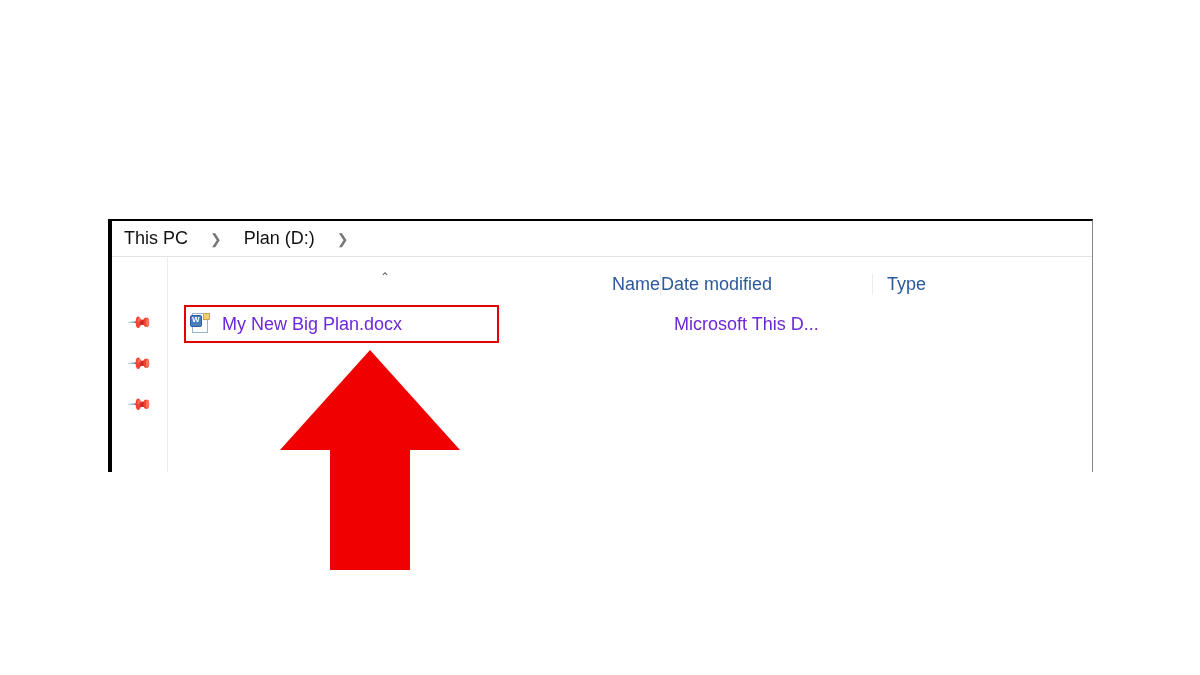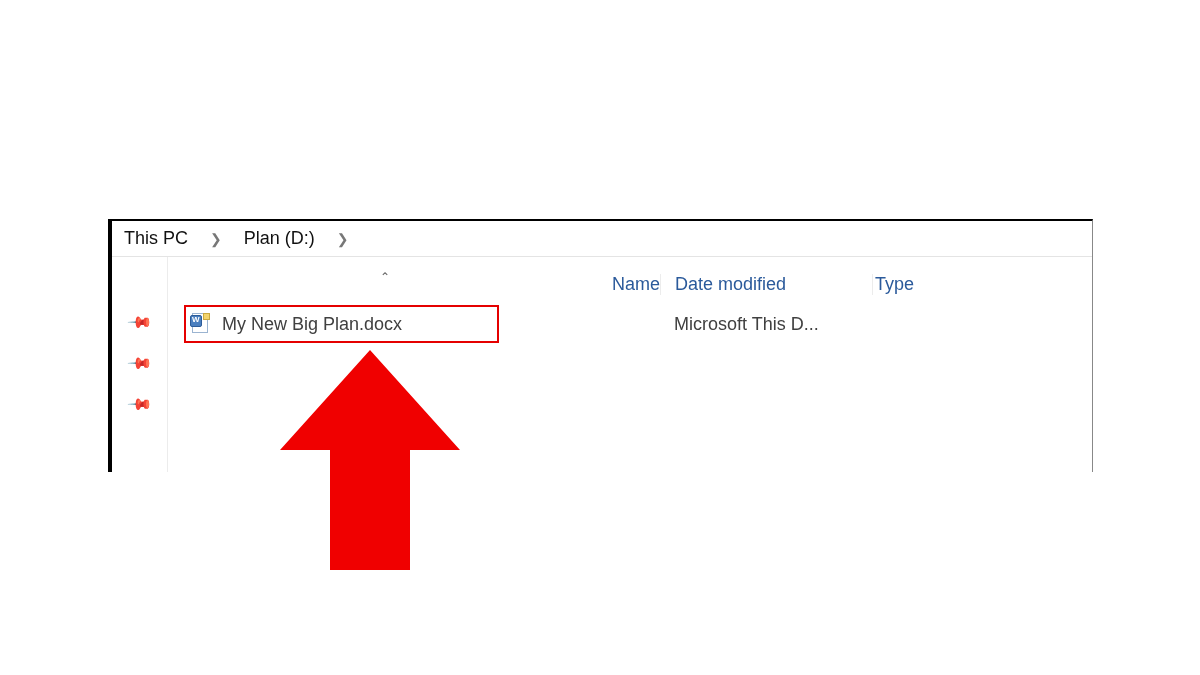--- a/index.html
+++ b/index.html
@@ -70,35 +70,35 @@
   .col-headers {
     display: flex;
     flex-direction: row;
     align-items: center;
     height: 42px;
     font-size: 18px;
     color: #2b5a9b;
     position: relative;
   }
   .col-name { width: 470px; position: relative; text-align: right; }
-  .col-date { width: 212px; border-left: 1px solid #ececec; padding-left: 14px; }
-  .col-type { border-left: 1px solid #ececec; padding-left: 2px; flex:1; }
+  .col-date { width: 212px; border-left: 1px solid #ececec; }
+  .col-type { border-left: 1px solid #ececec; padding-left: 14px; flex:1; }
   .sort-caret {
     position: absolute;
     top: -4px;
     left: 190px;
     font-size: 12px;
     color: #666;
   }
   .file-row {
     display: flex;
     align-items: center;
     height: 38px;
     font-size: 18px;
-    color: #404040;
+    color: #6d28d9;
   }
   .file-cell-name {
     width: 470px;
     display: flex;
     align-items: center;
     gap: 10px;
   }
   .file-cell-date { width: 212px; padding-left: 14px; }
   .file-cell-type { flex:1; padding-left: 14px; white-space: nowrap; overflow:hidden; text-overflow: ellipsis; }
   .fileicon {

